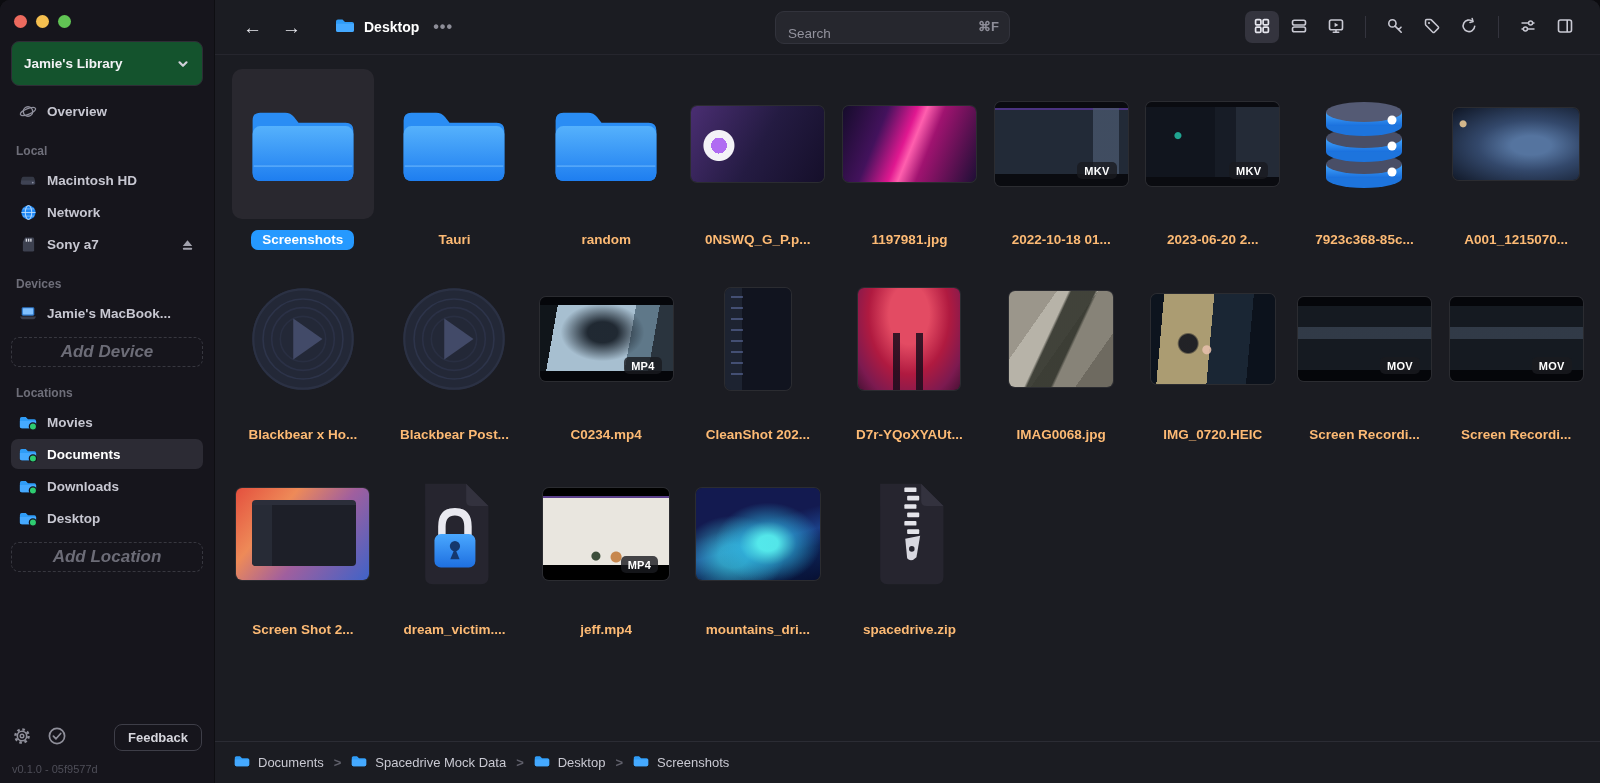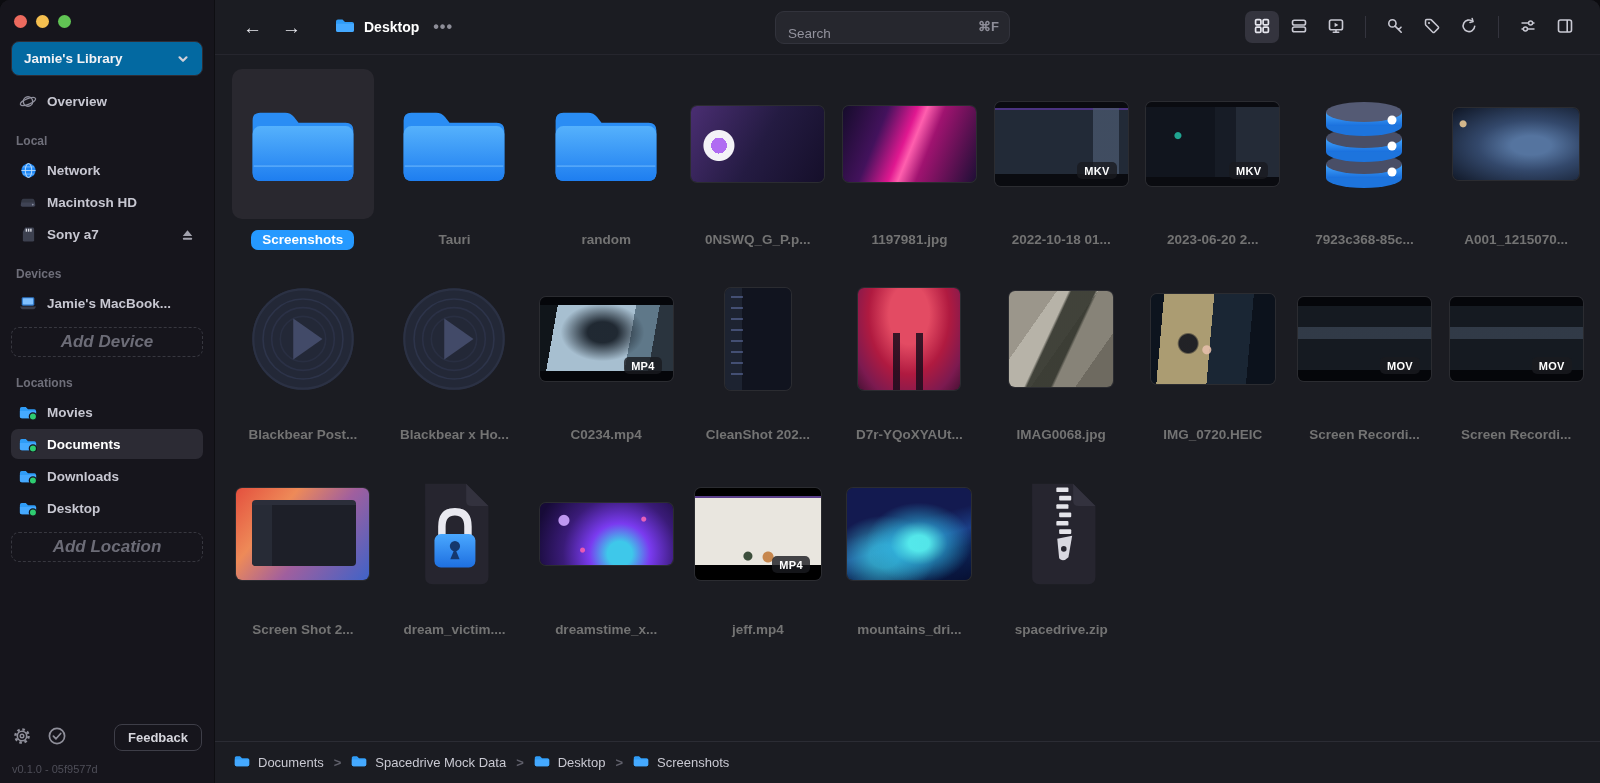--- a/index.html
+++ b/index.html
@@ -5,21 +5,21 @@
 <style>
   * { margin:0; padding:0; box-sizing:border-box; }
   html,body { width:1600px; height:783px; background:#0c0c10; font-family:"Liberation Sans", sans-serif; overflow:hidden; }
   .window { display:flex; width:1600px; height:783px; background:#1b1c22; border-radius:10px 10px 0 0; overflow:hidden; }
 
   
   .sidebar { width:215px; flex:0 0 215px; background:#16151c; border-right:1px solid #0e0e12; display:flex; flex-direction:column; padding:0 11px; }
   .traffic { display:flex; gap:9px; padding:15px 3px 13px; }
   .light { width:13px; height:13px; border-radius:50%; cursor:default; }
   .light.red{background:#ec6a5e;} .light.yellow{background:#f5bf4f;} .light.green{background:#61c454;}
-  .lib-btn { display:flex; align-items:center; justify-content:space-between; background:#0369a1; border:1px solid #2e2d36; border-radius:8px; height:35px; padding:0 12px; color:#f2f2f5; font-weight:700; font-size:13.5px; cursor:pointer; width:100%; }
+  .lib-btn { display:flex; align-items:center; justify-content:space-between; background:#14532d; border:1px solid #2e2d36; border-radius:8px; height:45px; padding:0 12px; color:#f2f2f5; font-weight:700; font-size:13.5px; cursor:pointer; width:100%; }
   .lib-btn .chev { color:#cfcfd8; display:flex; }
   .side-item { display:flex; align-items:center; gap:10px; height:30px; padding:0 8px; border-radius:7px; color:#c7c7d1; font-size:13.5px; font-weight:600; cursor:pointer; margin:1px 0; }
   .side-item.selected { background:#2c2b34; color:#fff; }
   .side-item .sicon { width:18px; height:18px; flex:0 0 18px; display:flex; align-items:center; justify-content:center; color:#8f8f9c; }
   .side-item .trail { margin-left:auto; color:#a2a2ad; display:flex; }
   .overview { margin-top:10px; }
   .section-title { color:#6e6e79; font-size:12px; font-weight:700; margin:17px 5px 6px; }
   .add-btn { border:1px dashed #37373f; background:transparent; border-radius:8px; height:30px; width:100%; color:#6c6c77; font-size:17px; font-weight:600; display:flex; align-items:center; justify-content:center; margin:8px 0 2px; cursor:pointer;font-style:italic; }
   .sidebar-footer { margin-top:auto; padding:10px 1px 8px; }
   .footer-row { display:flex; align-items:center; gap:15px; }
@@ -48,21 +48,21 @@
   .grid { display:grid; grid-template-columns:repeat(9, 1fr); }
   .item { display:flex; flex-direction:column; align-items:center; padding-bottom:13px; cursor:pointer; }
   .thumb-box { width:142px; height:150px; display:flex; align-items:center; justify-content:center; border-radius:10px; }
   .item.selected .thumb-box { background:#29282f; }
   .t-wrap { position:relative; display:flex; }
   .thumb { border-radius:6px; box-shadow:0 0 0 1px rgba(255,255,255,.07); position:relative; }
   svg.thumb { box-shadow:none; border-radius:0; }
   .badge { position:absolute; right:11px; bottom:7px; background:rgba(25,26,31,.8); color:#fff; font-size:11px; font-weight:700; padding:2.5px 7px; border-radius:5px; letter-spacing:.3px; }
   .badge:empty { display:none; }
   .label { margin-top:9px; height:23px; display:flex; align-items:center; max-width:150px; }
-  .label span { color:#737373; font-size:13.5px; font-weight:700; white-space:nowrap; }
+  .label span { color:#fdba74; font-size:13.5px; font-weight:700; white-space:nowrap; }
   .item.selected .label span { background:#2599ff; color:#fff; padding:2.5px 11px; border-radius:7px; }
 
   
   [data-thumb="app-window-purple"]{width:133px;height:76px;background:radial-gradient(circle at 21% 52%, #b06cf2 0 8px, #f3f2f7 8px 15px, transparent 16px),linear-gradient(120deg,#4a2e72 0%,#241b42 52%,#150f2a 100%);}
   [data-thumb="pink-abstract"]{width:133px;height:76px;background:linear-gradient(112deg,#150c2b 0%,#43125c 28%,#e01890 46%,#ff5fae 52%,#a01370 63%,#1e0f36 100%);}
   [data-thumb="video-dark-app"]{width:133px;height:84px;background:linear-gradient(180deg,#0a0b10 0 7%,transparent 7% 86%,#0a0b10 86%),linear-gradient(90deg,transparent 74%,rgba(74,88,110,.75) 74% 93%,transparent 93%),linear-gradient(180deg,#4a3380 0 9%,#222a37 9%);}
   [data-thumb="video-dark-code"]{width:133px;height:84px;background:linear-gradient(180deg,#0a0b10 0 6%,transparent 6% 89%,#0a0b10 89%),radial-gradient(circle at 24% 40%, rgba(34,190,165,.85) 0 3px, transparent 4px),linear-gradient(90deg,#11151e 0 52%,#171c26 52% 68%,#242b37 68%),linear-gradient(180deg,#3b2d5e 0 8%,transparent 8%);}
   [data-thumb="photo-desk-blue"]{width:126px;height:72px;background:radial-gradient(circle at 8% 22%, rgba(240,205,150,.85) 0 3px, transparent 4px),radial-gradient(ellipse at 62% 52%, #55749f 0 18%, #33486b 48%, #121a2a 96%);}
   [data-thumb="video-face"]{width:133px;height:84px;background:linear-gradient(180deg,#05060a 0 9%,transparent 9% 88%,#05060a 88%),radial-gradient(ellipse at 47% 42%, rgba(25,33,42,.95) 0 15%, transparent 42%),linear-gradient(100deg,#10151a 0 13%,#a7bfd0 13% 66%,#5f7889 66% 82%,#2a343e 82%);}
   [data-thumb="screenshot-code-tall"]{width:66px;height:102px;background-image:repeating-linear-gradient(180deg, rgba(125,145,215,.4) 0 2px, transparent 2px 11px),linear-gradient(90deg,#1d2331 0 26%,#11141f 26%);background-size:12px 86%,100% 100%;background-position:6px 8px,0 0;background-repeat:no-repeat;}
@@ -279,33 +279,33 @@
           <svg width="19" height="19">
             <use href="#sym-planet"></use>
           </svg>
         </span>
       <span>Overview</span>
     </div>
 
     <div class="section-title">Local</div>
     <div class="side-item">
       <span class="sicon">
+          <svg width="19" height="16">
+            <use href="#sym-hdd"></use>
+          </svg>
+        </span>
+      <span>Macintosh HD</span>
+    </div>
+    <div class="side-item">
+      <span class="sicon">
           <svg width="17" height="17">
             <use href="#sym-globe"></use>
           </svg>
         </span>
       <span>Network</span>
-    </div>
-    <div class="side-item">
-      <span class="sicon">
-          <svg width="19" height="16">
-            <use href="#sym-hdd"></use>
-          </svg>
-        </span>
-      <span>Macintosh HD</span>
     </div>
     <div class="side-item">
       <span class="sicon">
           <svg width="15" height="17">
             <use href="#sym-sd"></use>
           </svg>
         </span>
       <span>Sony a7</span>
       <span class="trail">
           <svg width="15" height="15">
@@ -560,34 +560,34 @@
 
         <div class="item">
           <div class="thumb-box">
               <div class="t-wrap">
                 <svg class="thumb" width="108" height="108">
                   <use href="#sym-disc"></use>
                 </svg>
               </div>
             </div>
           <div class="label">
-              <span>Blackbear Post...</span>
+              <span>Blackbear x Ho...</span>
             </div>
         </div>
 
         <div class="item">
           <div class="thumb-box">
               <div class="t-wrap">
                 <svg class="thumb" width="108" height="108">
                   <use href="#sym-disc"></use>
                 </svg>
               </div>
             </div>
           <div class="label">
-              <span>Blackbear x Ho...</span>
+              <span>Blackbear Post...</span>
             </div>
         </div>
 
         <div class="item">
           <div class="thumb-box">
               <div class="t-wrap">
                 <div class="thumb" data-thumb="video-face"></div>
                 <span class="badge">MP4</span>
               </div>
             </div>
@@ -683,30 +683,20 @@
                 <svg class="thumb" width="84" height="108">
                   <use href="#sym-lock"></use>
                 </svg>
               </div>
             </div>
           <div class="label">
               <span>dream_victim....</span>
             </div>
         </div>
 
-        <div class="item">
-          <div class="thumb-box">
-              <div class="t-wrap">
-                <div class="thumb" data-thumb="art-space"></div>
-              </div>
-            </div>
-          <div class="label">
-              <span>dreamstime_x...</span>
-            </div>
-        </div>
 
         <div class="item">
           <div class="thumb-box">
               <div class="t-wrap">
                 <div class="thumb" data-thumb="video-room"></div>
                 <span class="badge">MP4</span>
               </div>
             </div>
           <div class="label">
               <span>jeff.mp4</span>

